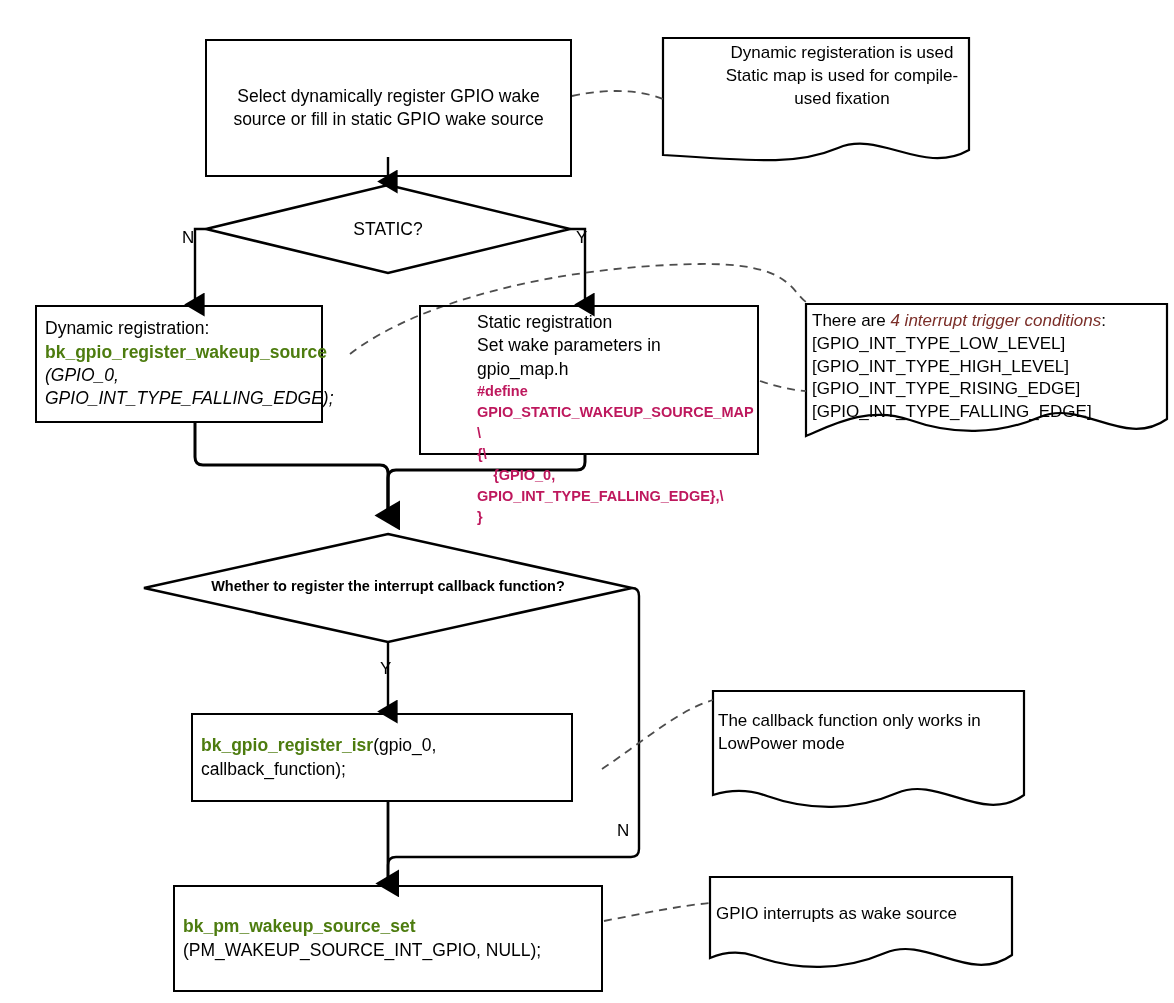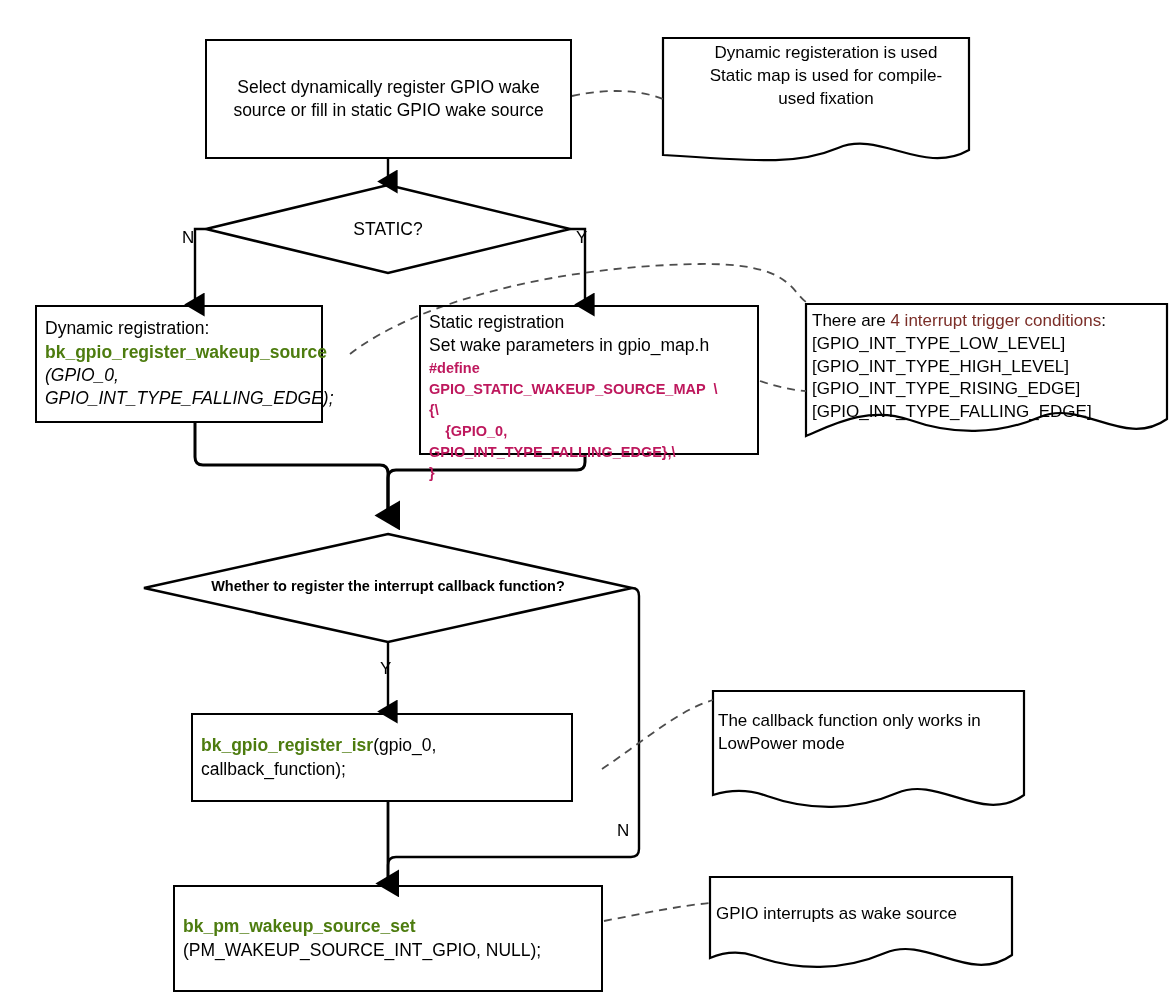--- a/index.html
+++ b/index.html
@@ -48,21 +48,21 @@
   .ctr { text-align: center; }
   .lead { color: #4d7c0f; font-weight: bold; }
   .code-red {
     color: #be185d;
     font-weight: bold;
     font-size: 14.5px;
     line-height: 1.45;
     white-space: pre-wrap;
   }
   .ital { font-style: italic; }
-  .red-ital { color: #7B2E28; }
+  .red-ital { color: #7B2E28; font-style: italic; }
   .diamond-label {
     position: absolute;
     text-align: center;
     white-space: nowrap;
   }
   .edge-label {
     position: absolute;
     font-size: 17px;
     color: #000;
     white-space: nowrap;
@@ -116,48 +116,48 @@
 
     <path d="M350,354 C420,300 560,266 700,264 C790,263 790,290 806,302" fill="none" stroke="#4d4d4d" stroke-width="1.8" stroke-dasharray="8,6"></path>
 
     <path d="M760,381 C778,387 792,390 806,391" fill="none" stroke="#4d4d4d" stroke-width="1.8" stroke-dasharray="8,6"></path>
 
     <path d="M602,769 C640,744 678,710 713,700" fill="none" stroke="#4d4d4d" stroke-width="1.8" stroke-dasharray="8,6"></path>
 
     <path d="M604,921 C640,914 678,906 710,903" fill="none" stroke="#4d4d4d" stroke-width="1.8" stroke-dasharray="8,6"></path>
   </svg>
 
-  <div class="node proc" style="left:205px; top:39px; width:367px; height:120px;">
+  <div class="node proc" style="left:205px; top:39px; width:367px; height:138px;">
     <div class="proc-inner">
       <div class="txt ctr">Select dynamically register GPIO wake</div>
       <div class="txt ctr">source or fill in static GPIO wake source</div>
     </div>
   </div>
 
-  <div class="note-text" style="left:676px; top:42px; width:300px;">
+  <div class="note-text" style="left:692px; top:42px; width:300px;">
     <div class="txt ctr">Dynamic registeration is used</div>
     <div class="txt ctr">Static map is used for compile-</div>
     <div class="txt ctr">used fixation</div>
   </div>
 
   <div class="diamond-label txt" style="left:318px; top:218px; width:140px;">STATIC?</div>
 
   <div class="edge-label" style="left:182px; top:228px;">N</div>
   <div class="edge-label" style="left:576px; top:228px;">Y</div>
 
   <div class="node proc" style="left:35px; top:305px; width:288px; height:118px;">
     <div class="proc-inner">
       <div class="txt">Dynamic registration:</div>
       <div class="txt lead">bk_gpio_register_wakeup_source</div>
       <div class="txt ital">(GPIO_0,</div>
       <div class="txt ital">GPIO_INT_TYPE_FALLING_EDGE);</div>
     </div>
   </div>
 
-  <div class="node proc" style="left:419px; top:305px; width:340px; height:150px; align-items:flex-start;">
+  <div class="node proc" style="left:419px; top:305px; width:340px; height:150px; align-items:flex-start;padding-left:48px;">
     <div class="proc-inner" style="padding-top:4px;">
       <div class="txt">Static registration</div>
       <div class="txt">Set wake parameters in gpio_map.h</div>
       <div class="code-red">#define GPIO_STATIC_WAKEUP_SOURCE_MAP  \</div>
       <div class="code-red">{\</div>
       <div class="code-red">    {GPIO_0, GPIO_INT_TYPE_FALLING_EDGE},\</div>
       <div class="code-red">}</div>
     </div>
   </div>
 

